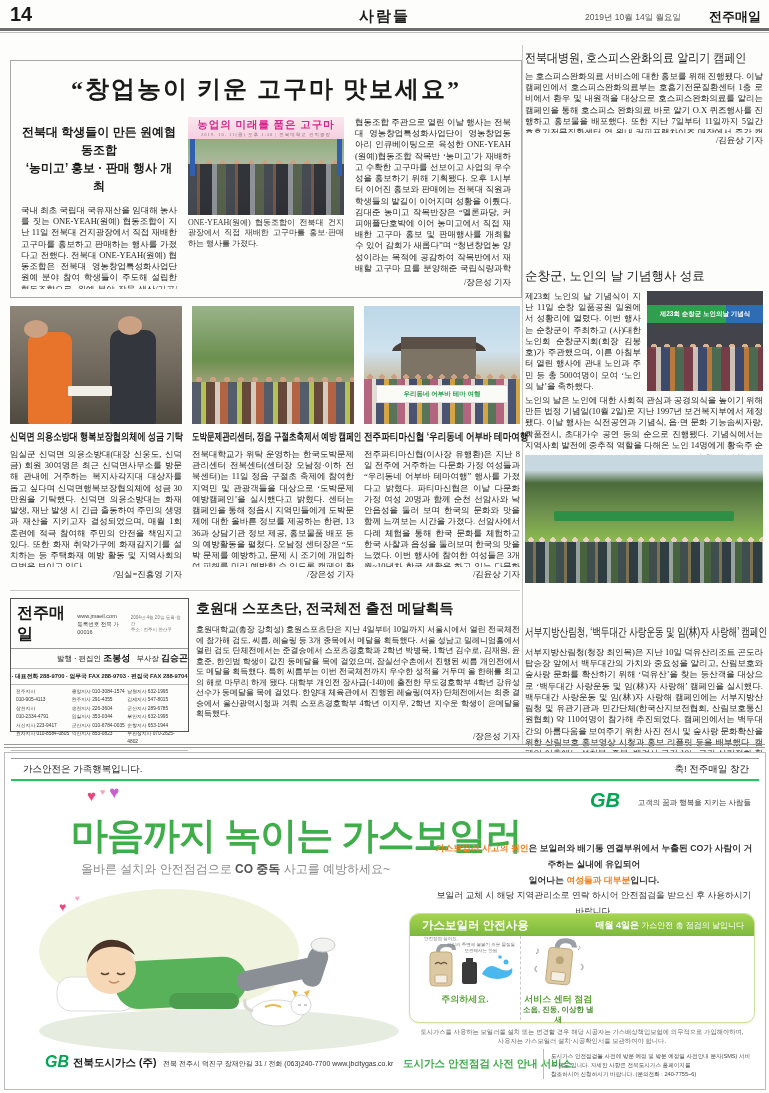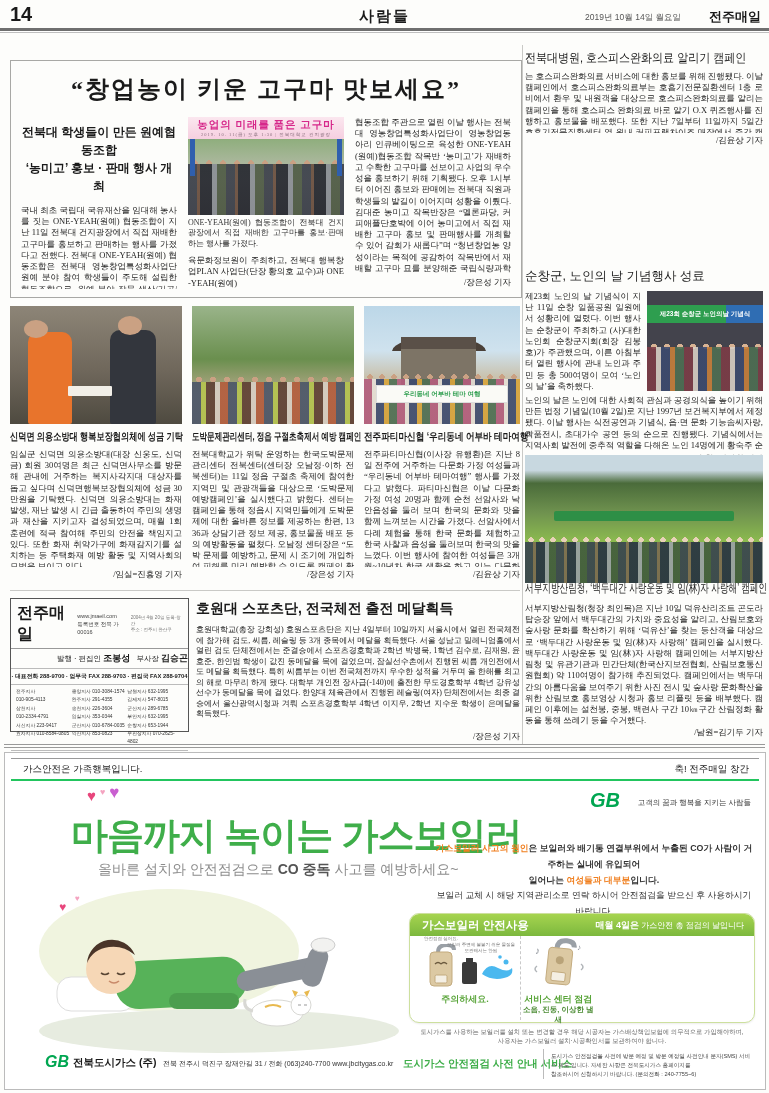--- a/index.html
+++ b/index.html
@@ -67,21 +67,21 @@
              font-size:9.5px;font-weight:normal;line-height:19px;font-family:"Liberation Sans",sans-serif;}
   #ad .strip .sl{float:left;margin-left:12px;}
   #ad .strip .sr{float:right;margin-right:10px;}
   .gb{font-family:"Liberation Sans",sans-serif;font-style:italic;font-weight:900;color:#00a651;}
   #ad .gb-top{position:absolute;right:145px;top:36px;font-size:20px;}
   #ad .gb-tag{position:absolute;right:14px;top:45px;font-size:7.5px;color:#333;font-family:"Liberation Sans",sans-serif;}
   #ad .hearts{position:absolute;left:82px;top:30px;}
   #ad .hearts span{display:inline-block;}
   #ad .title{position:absolute;left:66px;top:58px;font-size:37px;font-weight:900;color:#3fae4a;
              font-family:"Liberation Sans",sans-serif;letter-spacing:-1px;}
-  #ad .subtitle{position:absolute;left:93px;top:108px;font-size:14px;color:#8c8c8c;font-family:"Liberation Sans",sans-serif;}
+  #ad .subtitle{position:absolute;left:76px;top:108px;font-size:12px;color:#8c8c8c;font-family:"Liberation Sans",sans-serif;}
   #ad .subtitle b{color:#555;}
   #ad .cause{position:absolute;left:430px;right:12px;top:88px;font-size:8.8px;line-height:1.8;text-align:center;
              font-family:"Liberation Sans",sans-serif;color:#333;font-weight:bold;}
   #ad .cause .or{color:#f07f1f;}
   #ad .safebox{position:absolute;left:404px;right:10px;top:160px;height:108px;border-radius:10px;
                border:1px solid #cde09e;background:#fff;box-shadow:0 1px 2px rgba(0,0,0,.08);}
   #ad .safebox .bar{height:22px;border-radius:9px 9px 0 0;background:linear-gradient(#a6d44f,#7cb83e);
                     color:#fff;font-family:"Liberation Sans",sans-serif;line-height:22px;}
   #ad .safebox .bar .bt1{float:left;margin-left:12px;font-size:11.5px;font-weight:bold;}
   #ad .safebox .bar .bt2{float:right;margin-right:10px;font-size:8px;}
@@ -149,21 +149,20 @@
             <span>농업의 미래를 품은 고구마</span>
             <small>2019. 10. 11(금) 오후 1:30 | 전북대학교 건지광장</small>
           </div>
           <div style="position:absolute;left:0;right:0;top:22px;bottom:0;background:linear-gradient(180deg,#8fae7d 0%,#a9b79b 30%,#b9b3a2 55%,#958b7c 100%);"></div>
           <div class="heads" style="bottom:48%"></div>
           <div class="crowd"></div>
           <div class="pole" style="left:2px"></div>
           <div class="pole" style="right:2px"></div>
         </div>
         <div class="cap">ONE-YEAH(원예) 협동조합이 전북대 건지광장에서 직접 재배한 고구마를 홍보·판매 하는 행사를 가졌다.</div>
-        <div class="bt" style="height:44px">육문화정보원이 주최하고, 전북대 행복창업PLAN 사업단(단장 황의호 교수)과 ONE-YEAH(원예)</div>
       </div>
       <div class="col">
         <div class="bt" style="height:158px">협동조합 주관으로 열린 이날 행사는 전북대 영농창업특성화사업단이 영농창업동아리 인큐베이팅으로 육성한 ONE-YEAH(원예)협동조합 작목반 ‘농미고’가 재배하고 수확한 고구마를 선보이고 사업의 우수성을 홍보하기 위해 기획됐다. 오후 1시부터 이어진 홍보와 판매에는 전북대 직원과 학생들의 발길이 이어지며 성황을 이뤘다. 김대준 농미고 작목반장은 “멜론파당, 커피애플단호박에 이어 농미고에서 직접 재배한 고구마 홍보 및 판매행사를 개최할 수 있어 감회가 새롭다”며 “청년창업농 양성이라는 목적에 공감하여 작목반에서 재배할 고구마 묘를 분양해준 국립식량과학원 바이오에너지작물연구소에도 감사의 인사를 드린다”고 말했다. 또한 “첫 재배라 부족한 점이 많지만 앞으로 많은 경험을 통해 극복해 나갈 것이니 응원을 부탁드린다”고 소감을 전했다.</div>
         <div class="rep">/장은성 기자</div>
       </div>
     </div>
   </div>
 
   <div class="hr" style="left:522px;top:45px;width:1px;height:700px"></div>
 
@@ -187,21 +186,21 @@
     <div class="rep">/순창=이양원 기자</div>
   </div>
 
   <div class="r-art" style="top:455px">
     <div class="ph sc-forest" style="width:238px;height:128px">
       <div class="gn-banner"></div>
       <div class="heads" style="bottom:30%;background:radial-gradient(circle 2.6px at 6px 4px,#e8d2b8 98%,transparent) 0 0/11px 8px repeat-x"></div>
       <div class="crowd" style="height:32%;background:repeating-linear-gradient(90deg,#37424e 0 8px,#7c6a50 8px 11px,#253041 11px 20px,#9aa0a6 20px 24px,#405a3c 24px 31px)"></div>
     </div>
   </div>
-  <div class="r-art" style="top:580px;height:152px">
+  <div class="r-art" style="top:624px;height:152px">
     <div class="r-hl sans"><span class="cond" style="transform:scaleX(.72);font-size:12px">서부지방산림청, ‘백두대간 사랑운동 및 임(林)자 사랑해’ 캠페인</span></div>
     <div class="bt" style="height:122px;margin-top:6px">서부지방산림청(청장 최인목)은 지난 10일 덕유산리조트 곤도라 탑승장 앞에서 백두대간의 가치와 중요성을 알리고, 산림보호와 숲사랑 문화를 확산하기 위해 ‘덕유산’을 찾는 등산객을 대상으로 ‘백두대간 사랑운동 및 임(林)자 사랑해’ 캠페인을 실시했다. 백두대간 사랑운동 및 임(林)자 사랑해 캠페인에는 서부지방산림청 및 유관기관과 민간단체(한국산지보전협회, 산림보호통신원협회) 약 110여명이 참가해 추진되었다. 캠페인에서는 백두대간의 아름다움을 보여주기 위한 사진 전시 및 숲사랑 문화확산을 위한 산림보호 홍보영상 시청과 홍보 리플릿 등을 배부했다. 캠페인 이후에는 설천봉, 중봉, 백련사 구간 10㎞구간 산림정화 활동을 통해 쓰레기 등을 수거했다.</div>
     <div class="rep">/남원=김기두 기자</div>
   </div>
 
   <div class="m-art" style="left:10px;width:172px">
     <div class="ph m-ph sc-indoor" style="background:linear-gradient(180deg,#8d8577 0%,#6f675b 55%,#4e4a40 100%)">
       <div class="fig" style="left:18px;top:26px;width:44px;height:92px;background:#e8742c;border-radius:10px 10px 2px 2px"></div>
       <div class="fig" style="left:14px;top:14px;width:24px;height:18px;border-radius:50%;background:#caa183"></div>
       <div class="fig" style="left:100px;top:24px;width:46px;height:94px;background:#33363d;border-radius:10px 10px 2px 2px"></div>

